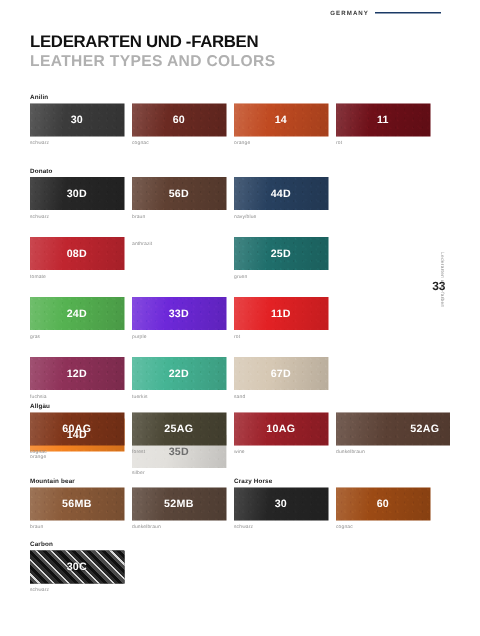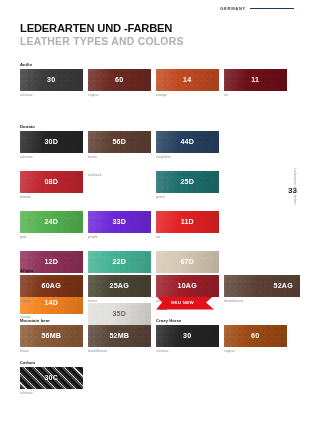--- a/index.html
+++ b/index.html
@@ -123,21 +123,21 @@
             <div class="name">orange</div>
           </div>
           <div class="cell" style="margin-bottom: 12.5px;">
             <div class="swatch sheen" style="background: rgb(110, 15, 24);">
               <span class="code">11</span>
             </div>
             <div class="name">rot</div>
           </div>
         </div>
       </div>
-      <div class="section" style="top: 124px; left: 20px;">
+      <div class="section" style="top: 111px; left: 20px;">
         <div class="sec-title">Donato</div>
         <div class="grid" style="width: 262px;">
           <div class="cell" style="margin-bottom: 12.5px;">
             <div class="swatch sheen" style="background: rgb(38, 38, 38);">
               <span class="code">30D</span>
             </div>
             <div class="name">schwarz</div>
           </div>
           <div class="cell" style="margin-bottom: 12.5px;">
             <div class="swatch sheen" style="background: rgb(95, 64, 50);">

